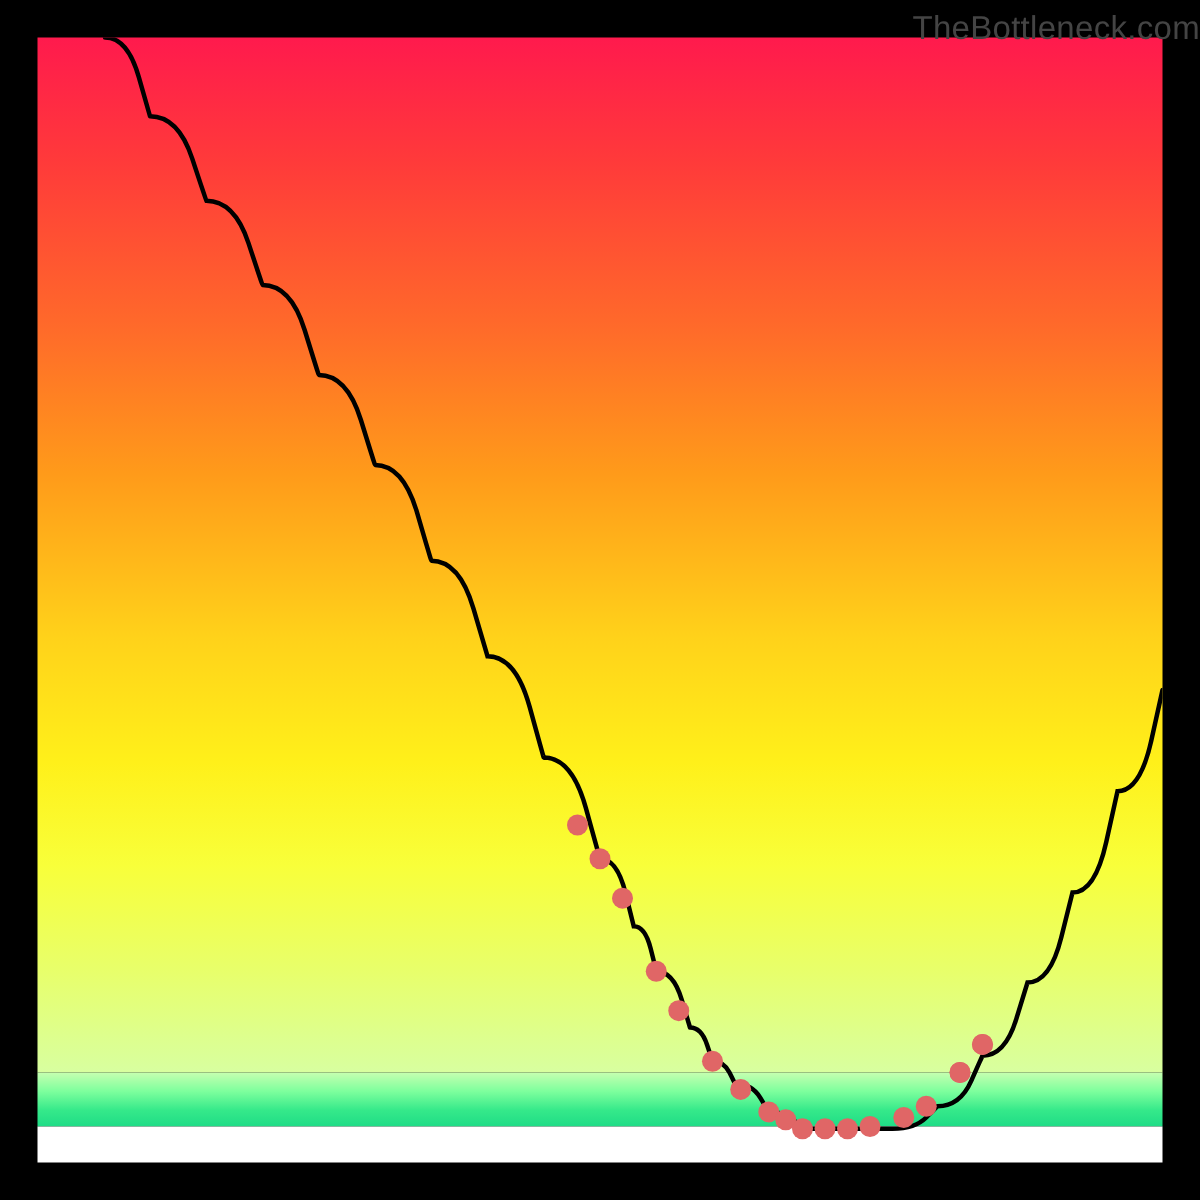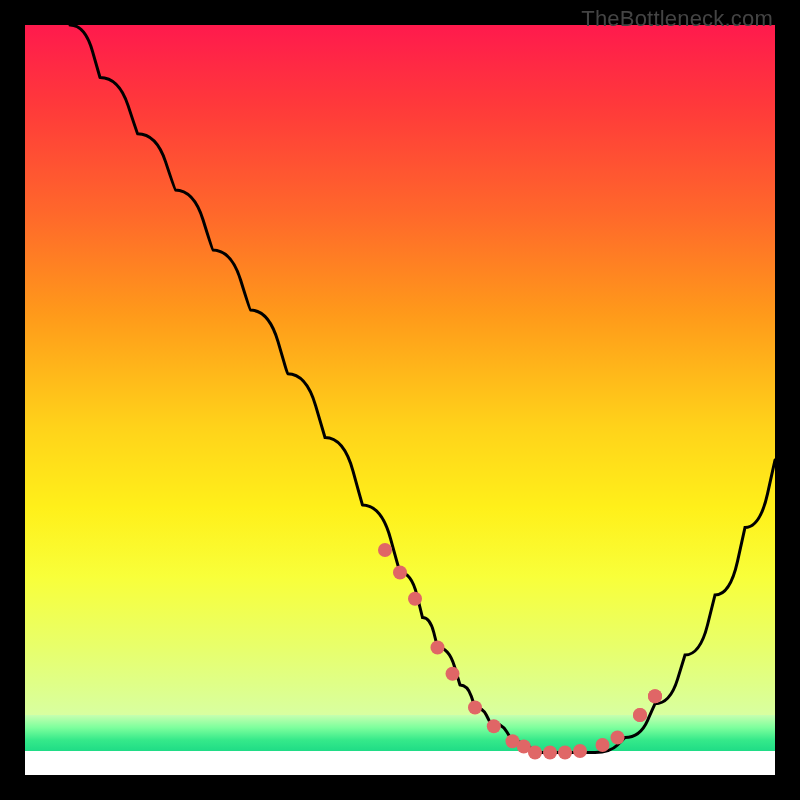--- a/index.html
+++ b/index.html
@@ -13,21 +13,21 @@
   }
   .stage {
     position: relative;
     width: 800px;
     height: 800px;
     background: #000;
   }
   .watermark {
     position: absolute;
     top: 6px;
-    right: 27px;
+    right: 0;
     color: #444;
     font-size: 22px;
     font-weight: 500;
     letter-spacing: 0.2px;
     z-index: 50;
   }
   .plot-outer {
     position: absolute;
     left: 25px;
     top: 25px;

